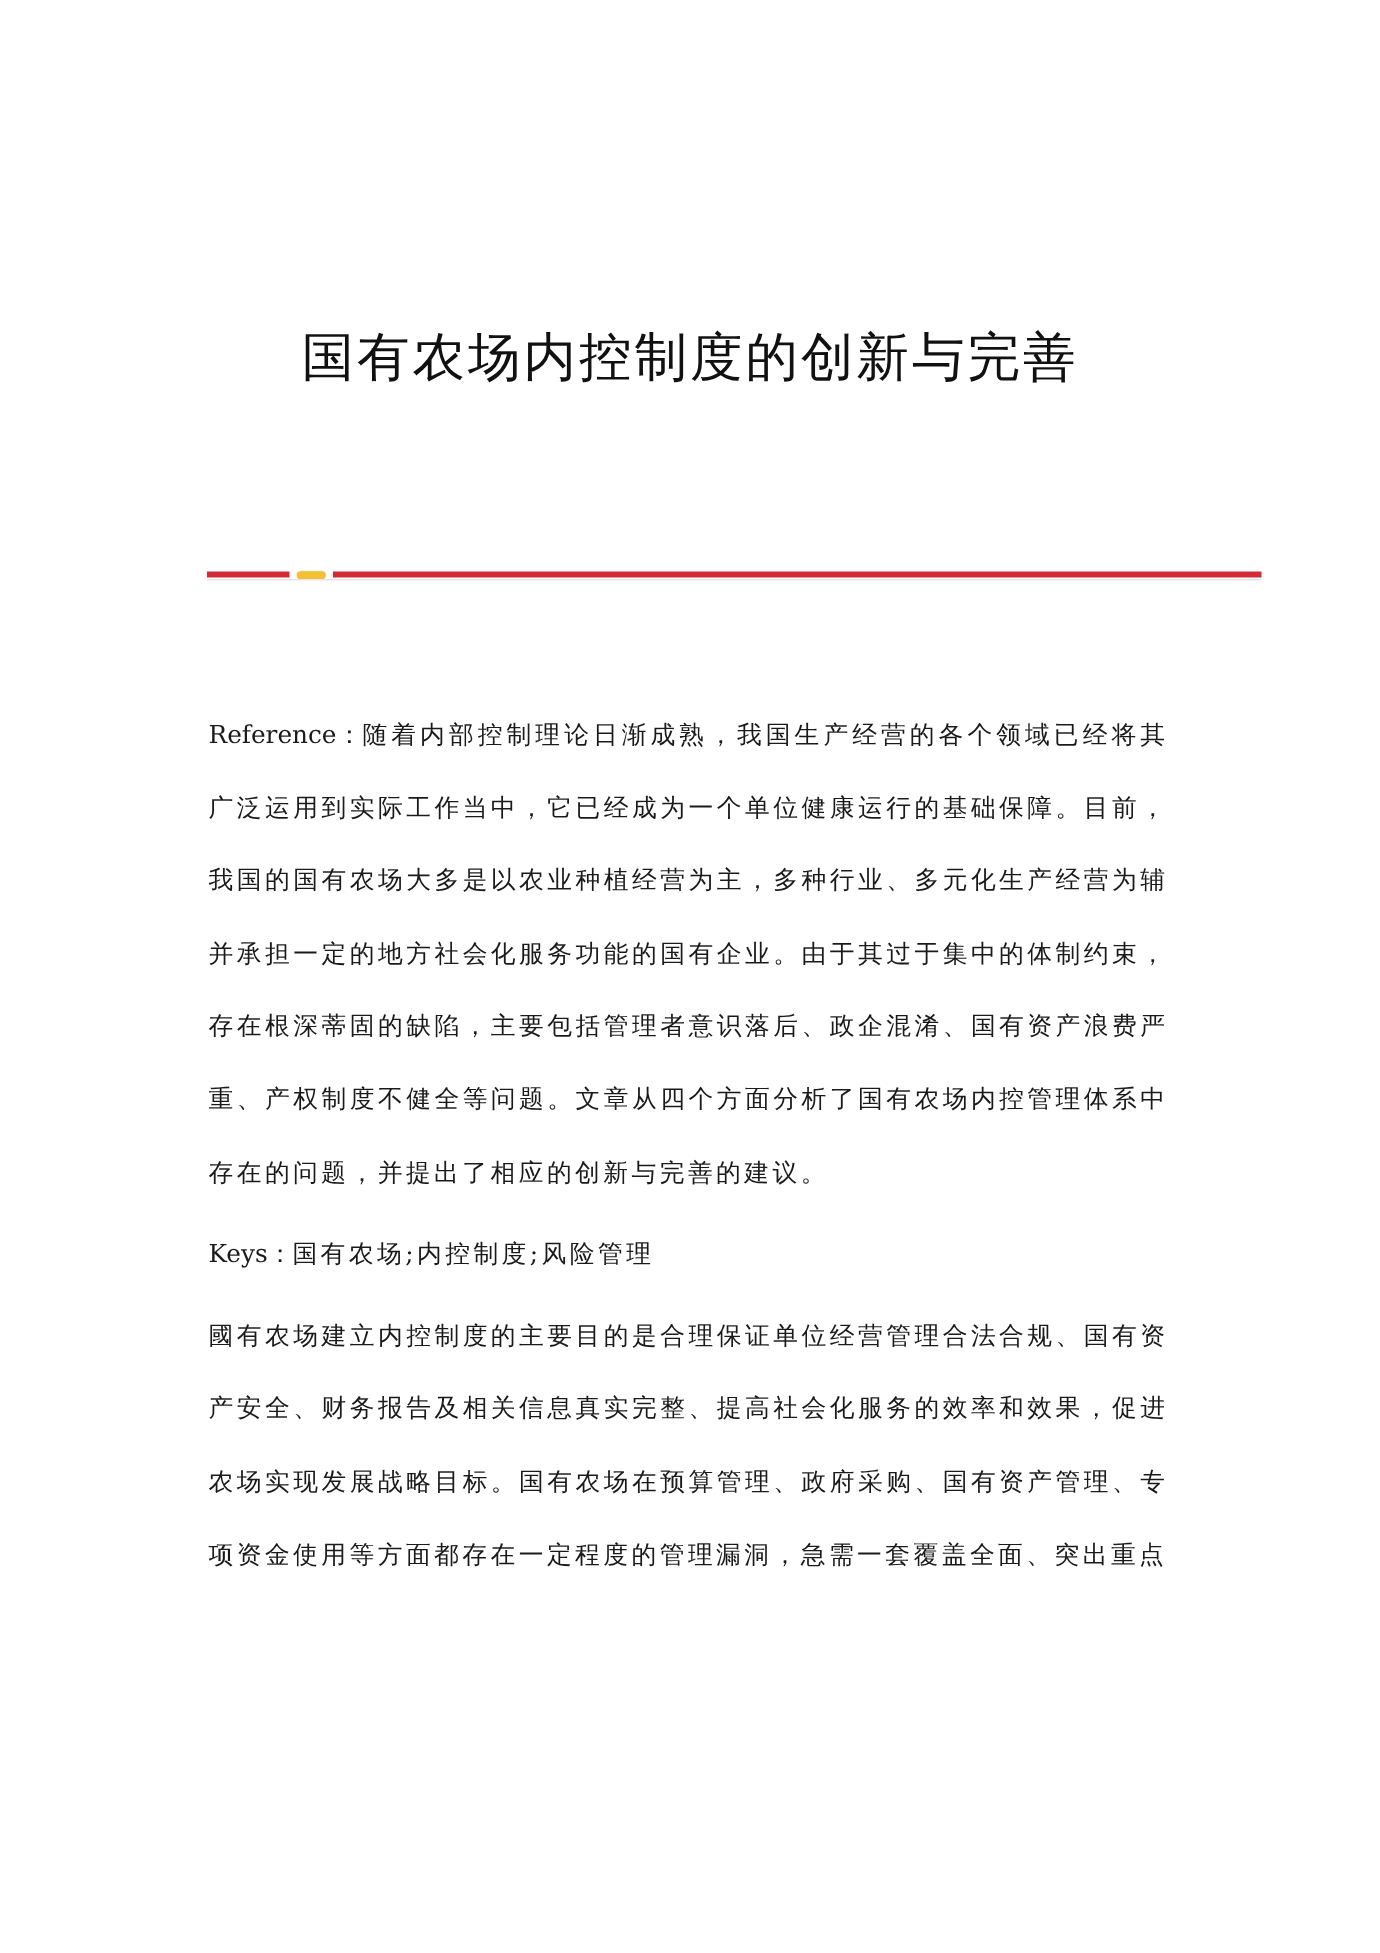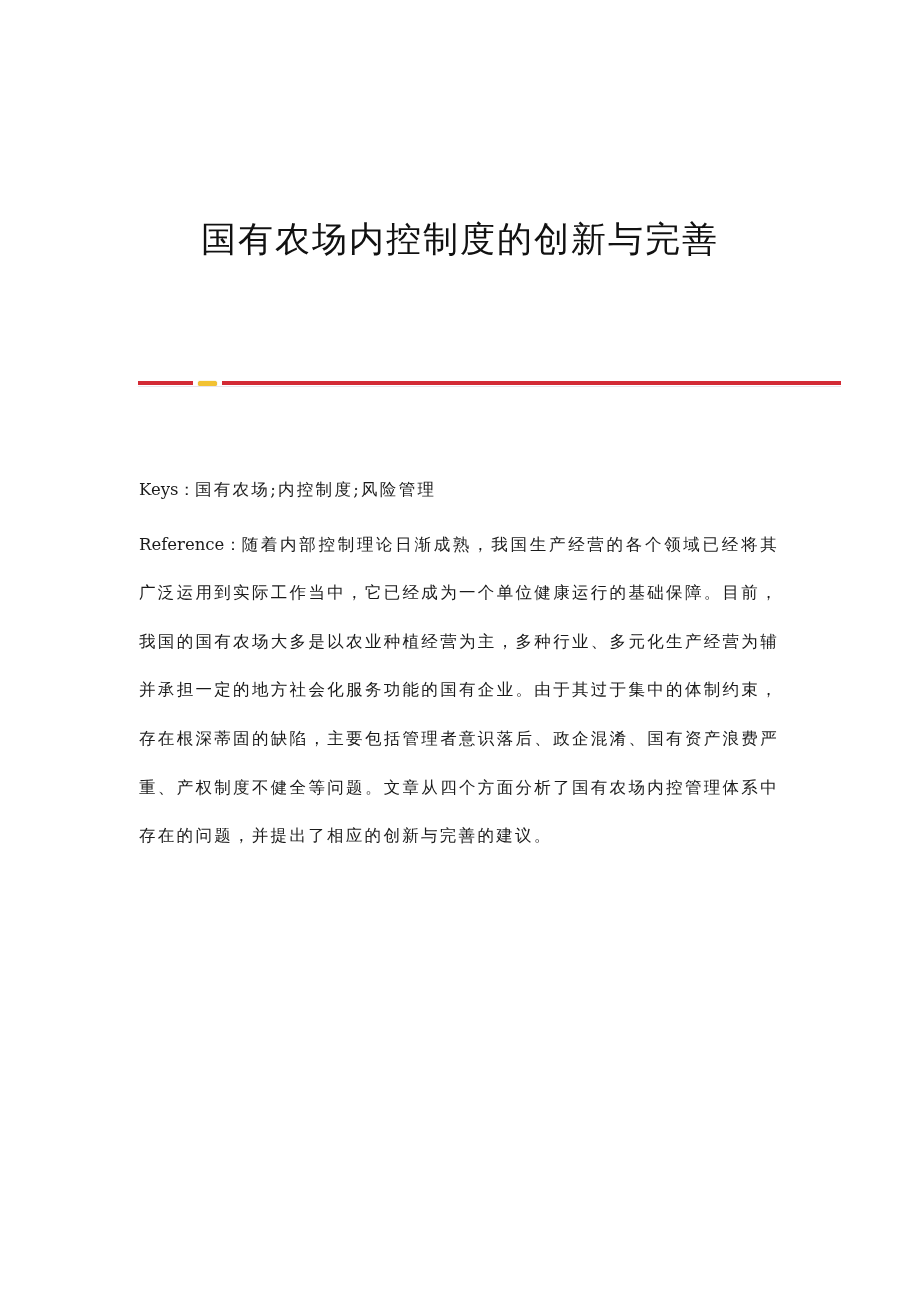--- a/index.html
+++ b/index.html
@@ -99,17 +99,18 @@
 
 <div class="divider">
   <div class="seg-left"></div>
   <div class="ornament"></div>
   <div class="seg-right"></div>
   <div class="shadow"></div>
 </div>
 
 <div class="content">
 
+  <p class="para"><span class="label">Reference：</span><span>随着内部控制理论日渐成熟，我国生产经营的各个领域已经将其广泛运用到实际工作当中，它已经成为一个单位健康运行的基础保障。目前，我国的国有农场大多是以农业种植经营为主，多种行业、多元化生产经营为辅并承担一定的地方社会化服务功能的国有企业。由于其过于集中的体制约束，存在根深蒂固的缺陷，主要包括管理者意识落后、政企混淆、国有资产浪费严重、产权制度不健全等问题。文章从四个方面分析了国有农场内控管理体系中存在的问题，并提出了相应的创新与完善的建议。</span></p>
+
   <p class="para"><span class="label">Keys：</span><span>国有农场;内控制度;风险管理</span></p>
 
-  <p class="para"><span class="label">Reference：</span><span>随着内部控制理论日渐成熟，我国生产经营的各个领域已经将其广泛运用到实际工作当中，它已经成为一个单位健康运行的基础保障。目前，我国的国有农场大多是以农业种植经营为主，多种行业、多元化生产经营为辅并承担一定的地方社会化服务功能的国有企业。由于其过于集中的体制约束，存在根深蒂固的缺陷，主要包括管理者意识落后、政企混淆、国有资产浪费严重、产权制度不健全等问题。文章从四个方面分析了国有农场内控管理体系中存在的问题，并提出了相应的创新与完善的建议。</span></p>
-
+  <p class="para">國有农场建立内控制度的主要目的是合理保证单位经营管理合法合规、国有资产安全、财务报告及相关信息真实完整、提高社会化服务的效率和效果，促进农场实现发展战略目标。国有农场在预算管理、政府采购、国有资产管理、专项资金使用等方面都存在一定程度的管理漏洞，急需一套覆盖全面、突出重点</p>
 </div>
 
 </body></html>

